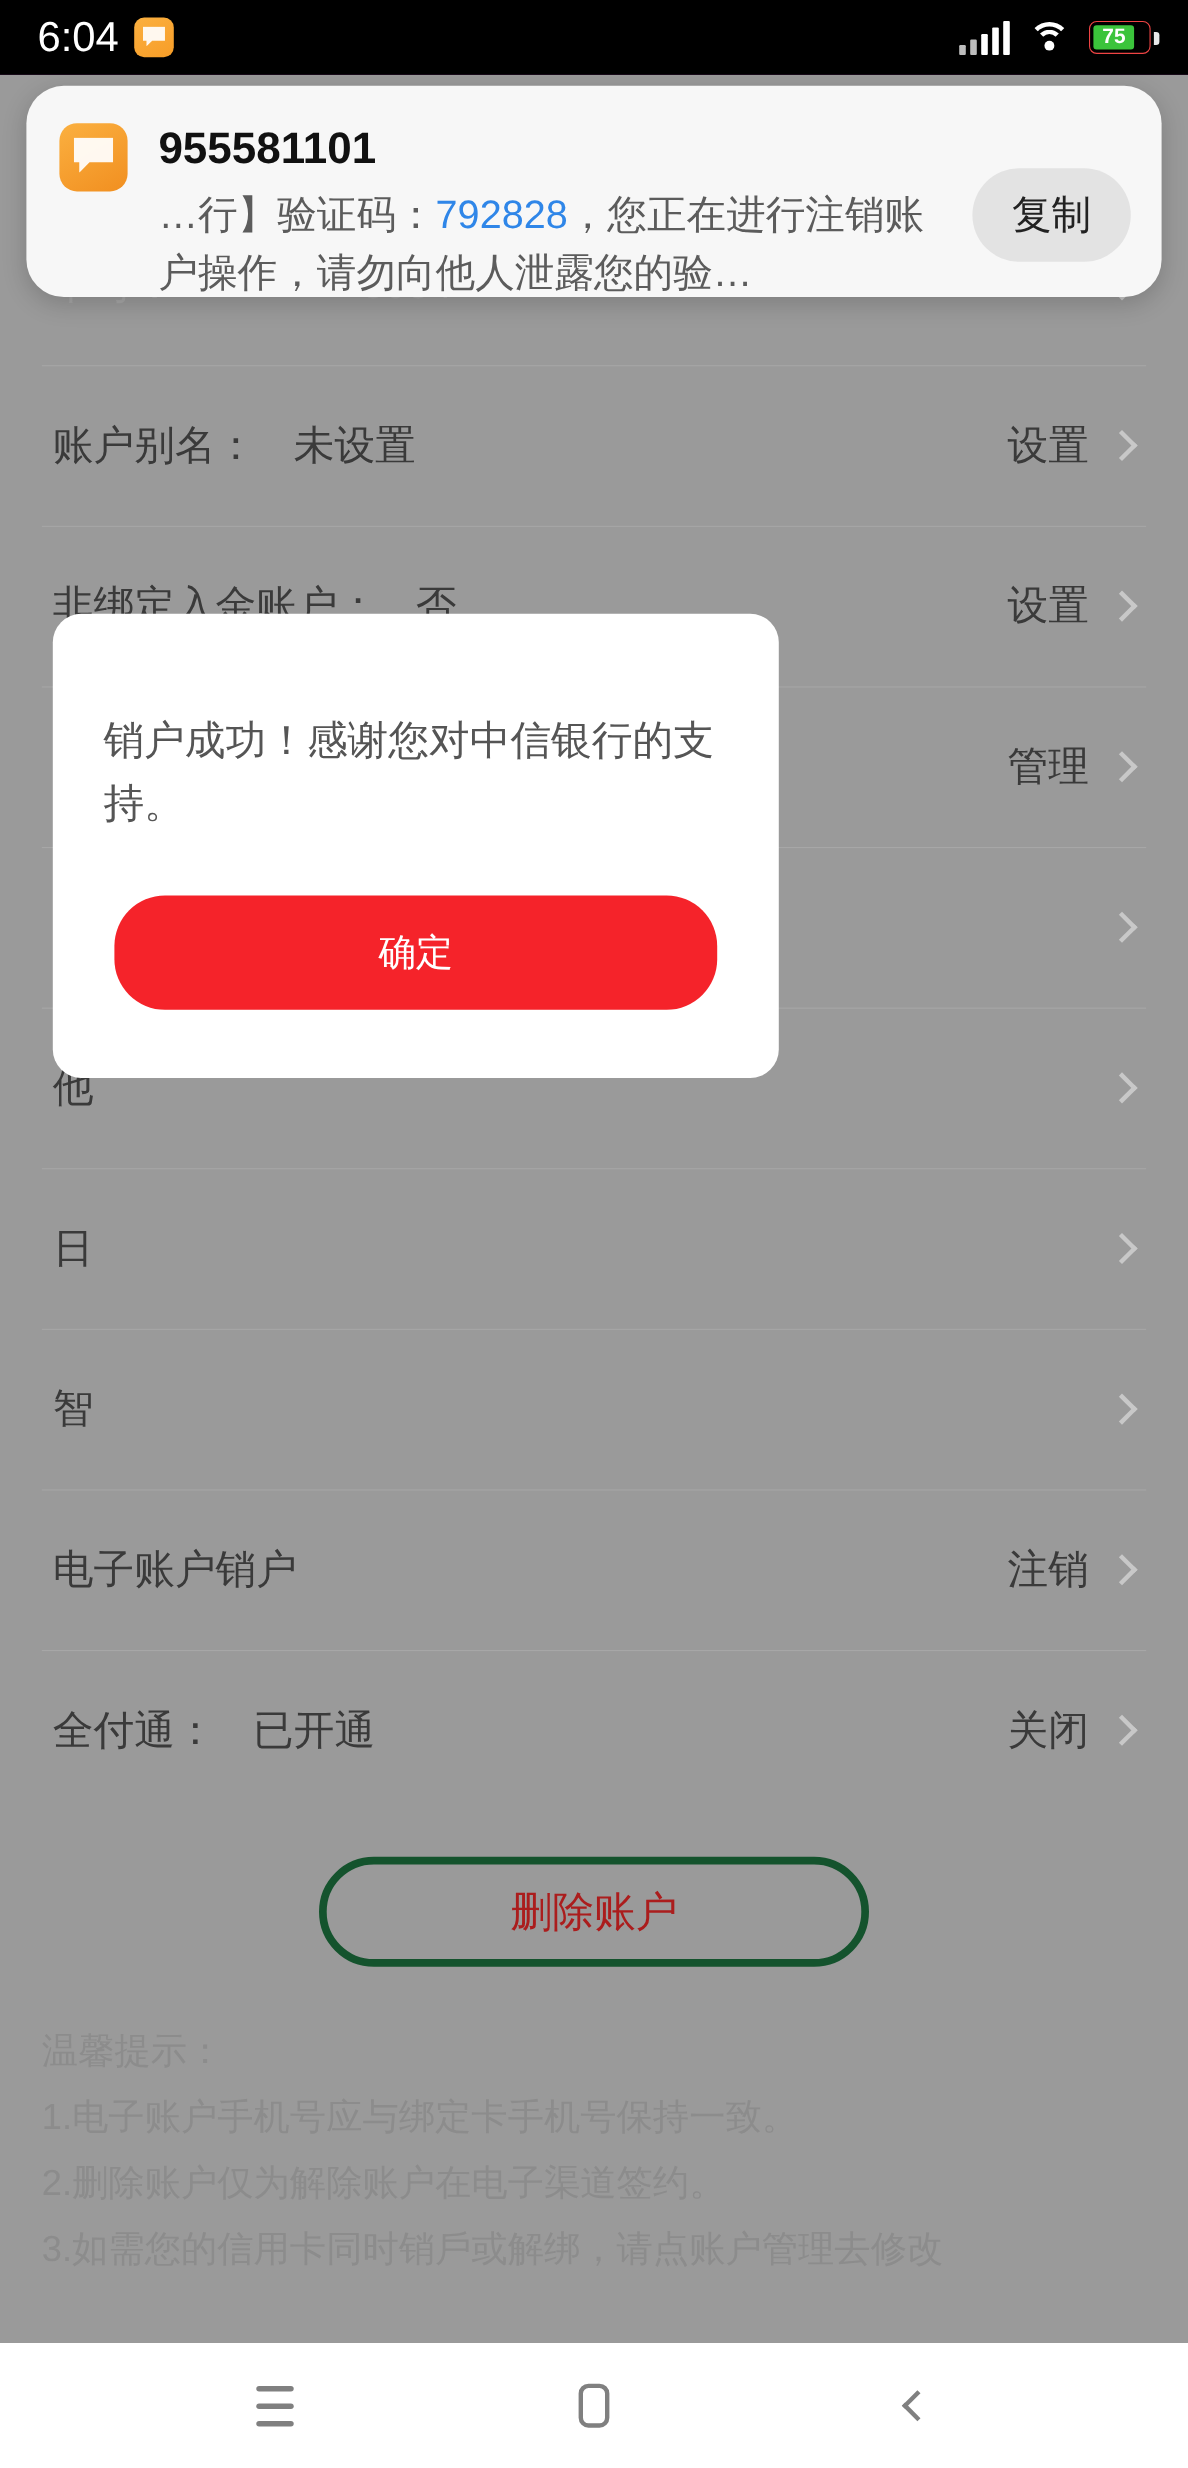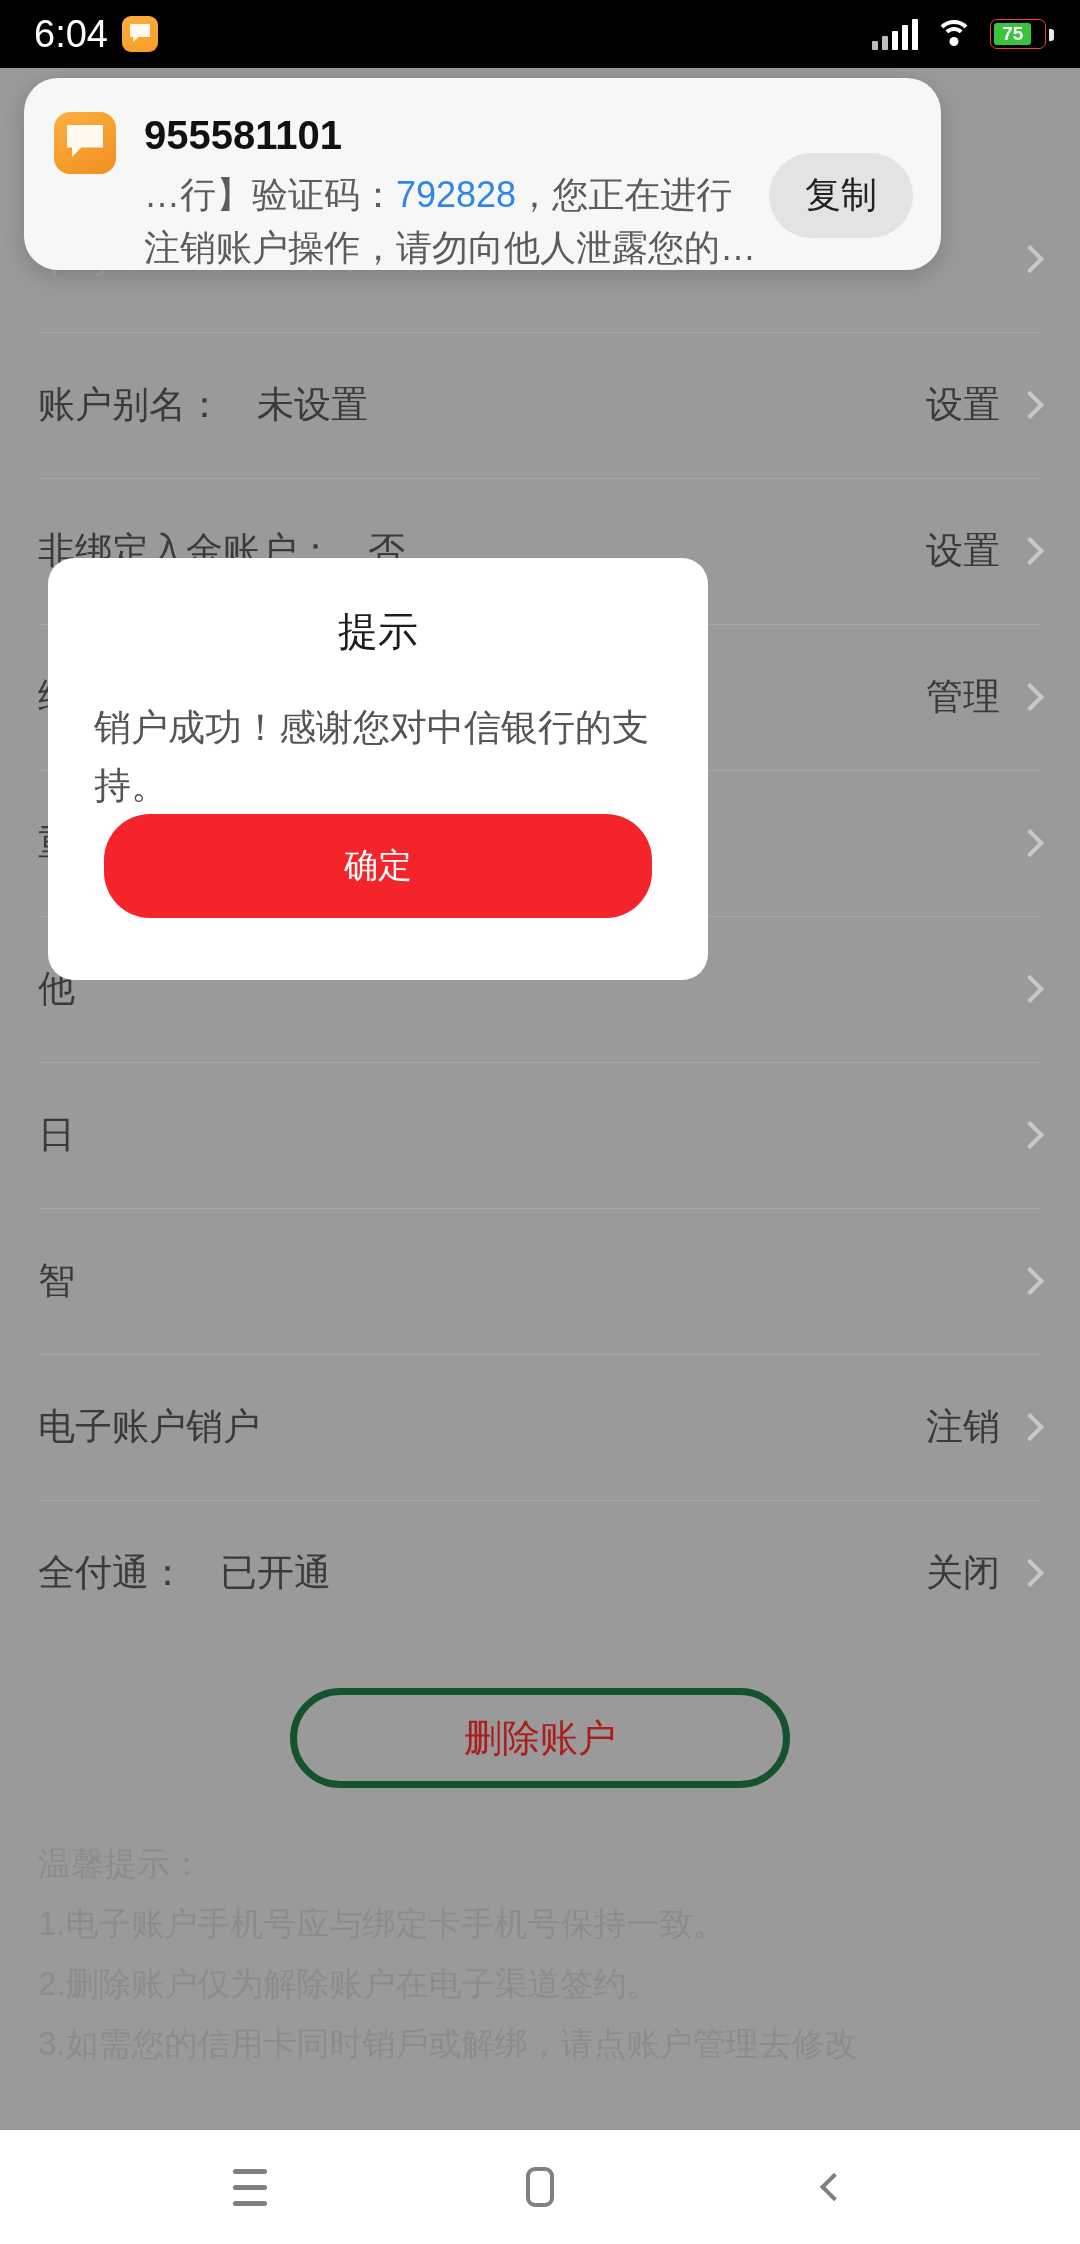--- a/index.html
+++ b/index.html
@@ -82,21 +82,21 @@
     background: #9a9a9a;
     overflow: hidden;
   }
   .page-title {
     position: absolute; top: 38px; left: 0; width: 1080px;
     text-align: center; font-size: 44px; color: #a4a4a4;
   }
   .list { position: absolute; top: 0; left: 0; width: 1080px; }
   .row {
     height: 146px; display: flex; align-items: center;
-    padding: 0 38px; position: relative;
+    padding: 0 48px; position: relative;
   }
   .row + .row::before {
     content: ""; position: absolute; top: 0; left: 38px; right: 38px;
     height: 1px; background: rgba(255,255,255,0.13);
   }
   .row-label { font-size: 37px; color: #3a3a3a; white-space: nowrap; }
   .row-value { font-size: 37px; color: #3a3a3a; margin-left: 34px; white-space: nowrap; }
   .row-right { margin-left: auto; display: flex; align-items: center; }
   .row-action { font-size: 37px; color: #3a3a3a; }
   .chev {
@@ -113,21 +113,21 @@
     width: 500px; height: 100px; border: 7px solid #14532d;
     border-radius: 52px; display: flex; align-items: center;
     justify-content: center; color: #ab1d1d; font-size: 38px;
   }
   .notes { padding: 46px 38px 0 38px; }
   .notes div { font-size: 33px; color: #8c8c8c; line-height: 60px; }
 
   
   .notif {
     position: absolute; top: 78px; left: 24px;
-    width: 917px; height: 192px;
+    width: 1032px; height: 192px;
     background: #f7f7f7; border-radius: 34px;
     box-shadow: 0 6px 22px rgba(0,0,0,0.18);
     display: flex; padding: 30px 28px 0 30px;
     z-index: 40;
   }
   .notif-icon {
     width: 62px; height: 62px; border-radius: 16px;
     background: linear-gradient(150deg,#FBB040 0%, #F18F20 100%);
     flex: 0 0 62px; margin-top: 4px; position: relative;
   }
@@ -321,21 +321,20 @@
   <div class="notif">
     <div class="notif-icon"></div>
     <div class="notif-body">
       <div class="notif-title">955581101</div>
       <div class="notif-text"><span>…行】验证码：</span><span class="code">792828</span><span>，您正在进行注销账户操作，请勿向他人泄露您的验…</span></div>
     </div>
     <div class="notif-copy">复制</div>
   </div>
 
   <div class="dialog">
-    <div class="dlg-title">提示</div>
     <div class="dlg-msg">销户成功！感谢您对中信银行的支持。</div>
     <button class="dlg-btn">确定</button>
   </div>
 
   <div class="navbar">
     <div class="nav-btn">
       <span class="nav-recent">
           <i></i>
           <i></i>
           <i></i>

